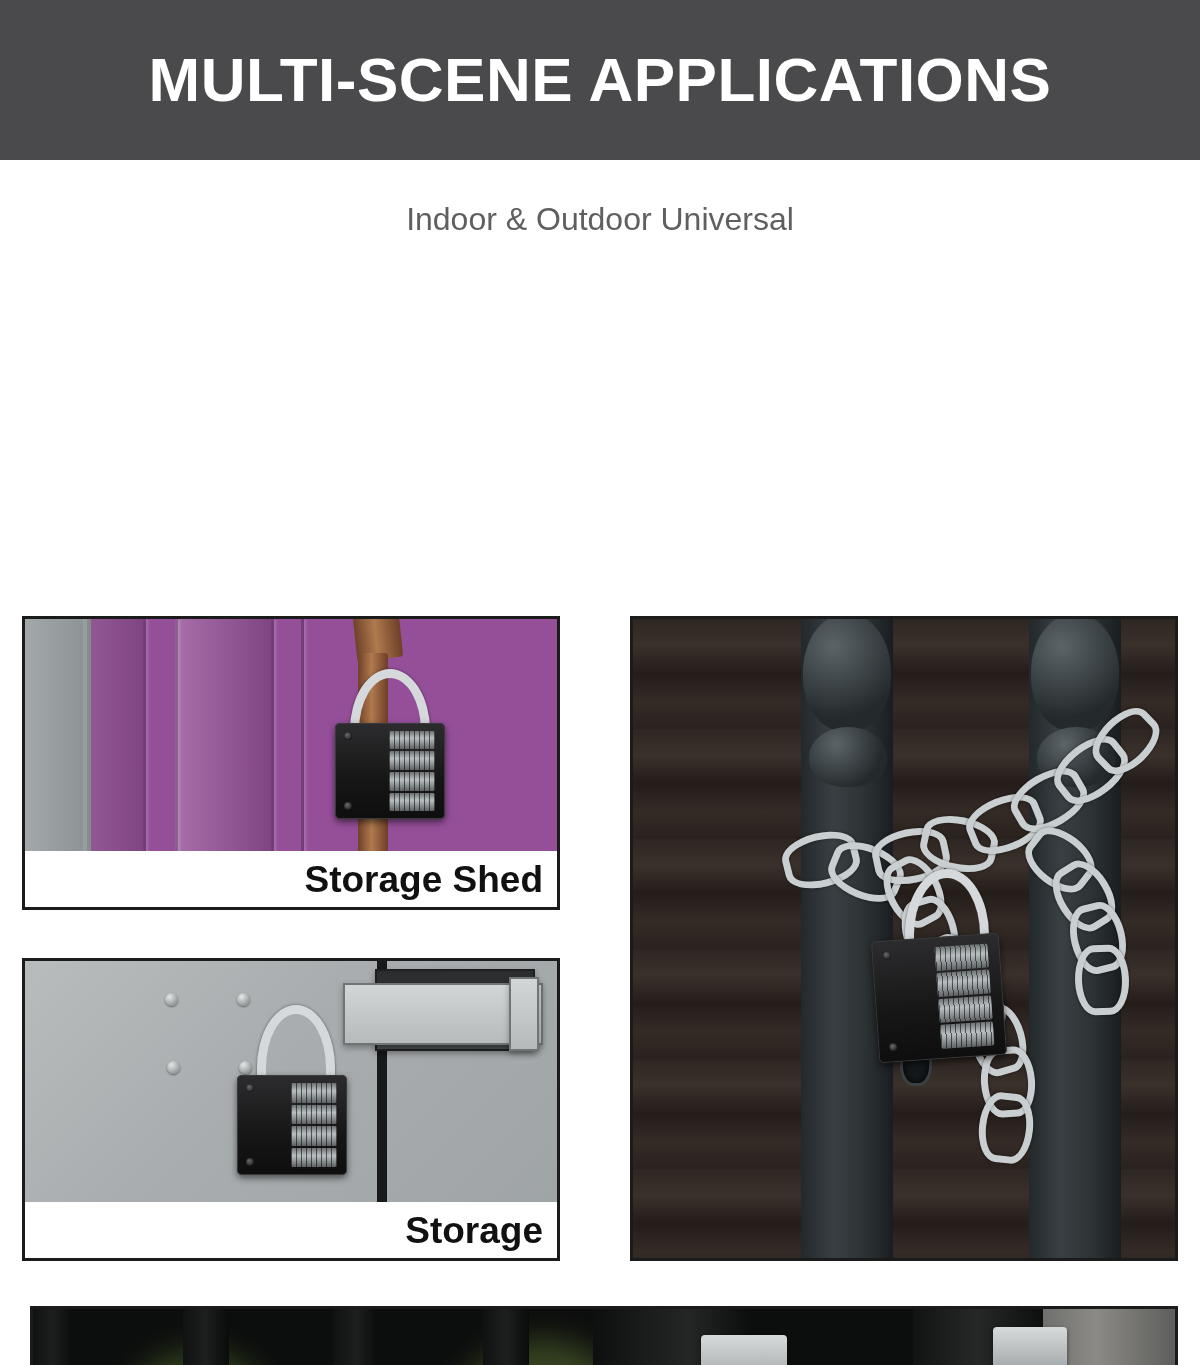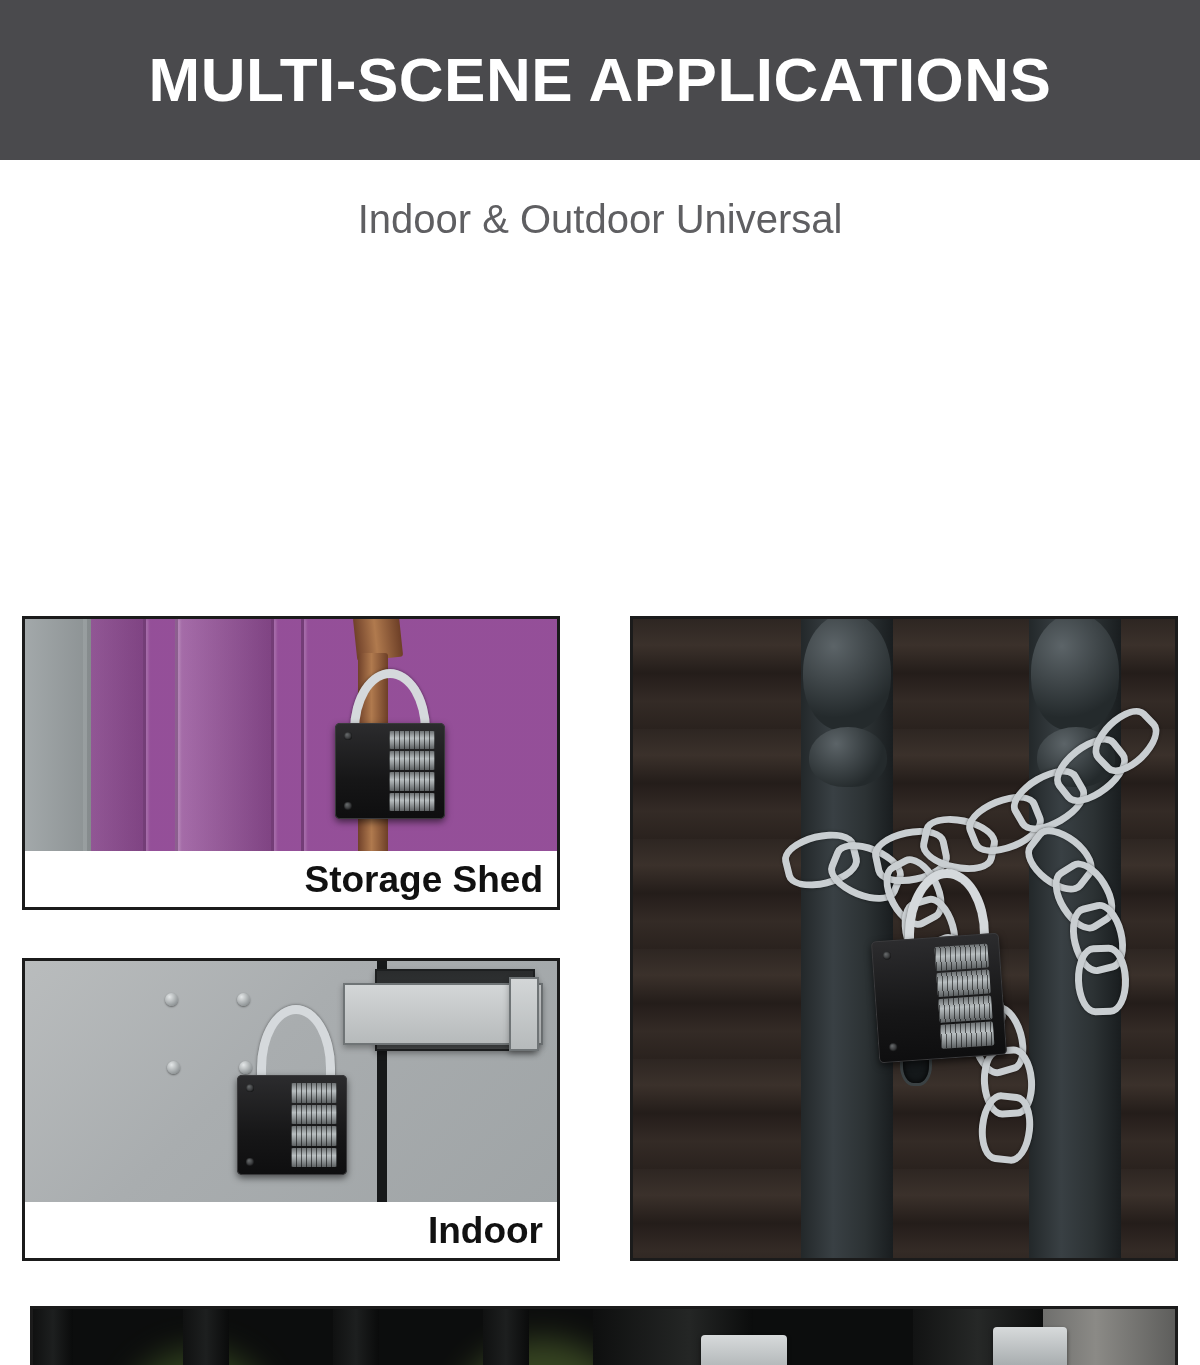--- a/index.html
+++ b/index.html
@@ -36,21 +36,21 @@
   .subtitle-band {
     width: 1200px;
     height: 118px;
     display: flex;
     align-items: center;
     justify-content: center;
     background: #ffffff;
   }
   .subtitle {
     color: #5f5f62;
-    font-size: 40px;
+    font-size: 32px;
     font-weight: normal;
     line-height: 1;
   }
 
   
   .gallery {
     position: relative;
     width: 952px;
     height: 1085px;
   }
@@ -328,21 +328,21 @@
           <div class="dial-col">
             <div class="dial"></div>
             <div class="dial"></div>
             <div class="dial"></div>
             <div class="dial"></div>
           </div>
         </div>
       </div>
     </div>
     <div class="caption-bar">
-      <span class="caption-text">Indoor</span>
+      <span class="caption-text">Storage</span>
     </div>
   </div>
 
   <div class="card" id="card-gate">
     <div class="photo">
       <div class="gate-bg"></div>
       <div class="gate-post" style="left:168px;width:92px;"></div>
       <div class="gate-post" style="left:396px;width:92px;"></div>
       <div class="gate-ball" style="left:170px;top:-6px;width:88px;height:118px;"></div>
       <div class="gate-ball" style="left:398px;top:-6px;width:88px;height:118px;"></div>

